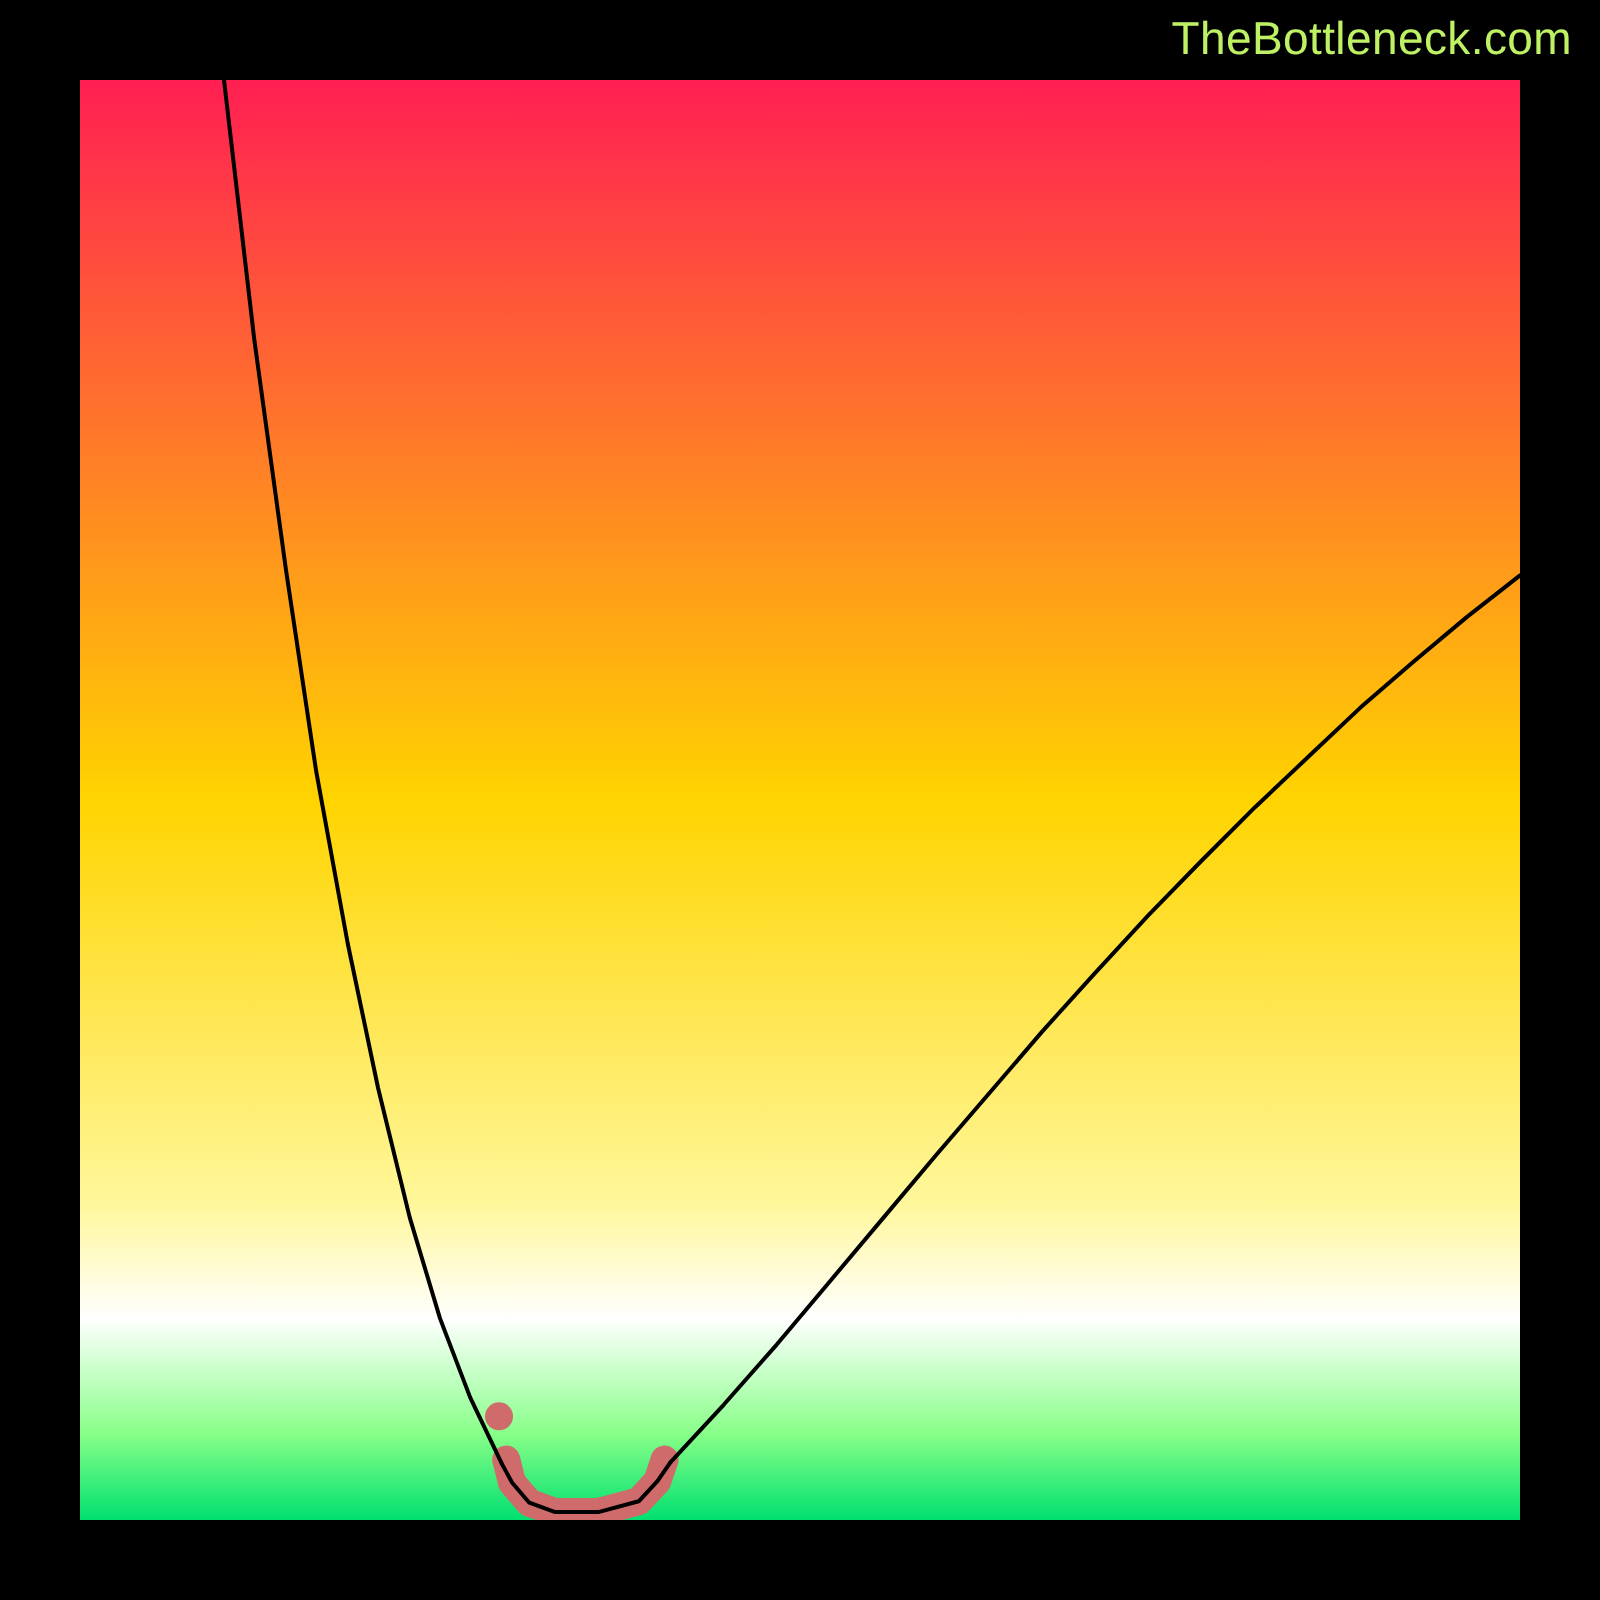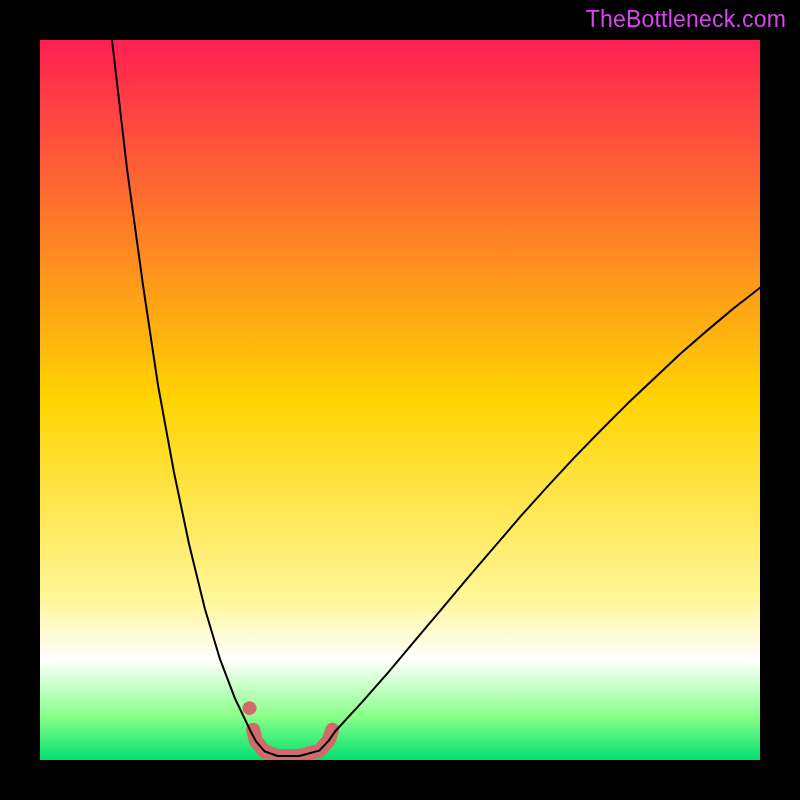--- a/index.html
+++ b/index.html
@@ -13,21 +13,21 @@
   .frame {
     width: 800px;
     height: 800px;
     background: #000;
     position: relative;
   }
   .watermark {
     position: absolute;
     top: 6px;
     right: 14px;
-    color: #d946ef;
+    color: #bef264;
     font-size: 23px;
     font-weight: 500;
     letter-spacing: 0.2px;
     z-index: 10;
   }
   .plot-area {
     position: absolute;
     left: 40px;
     top: 40px;
     width: 720px;

